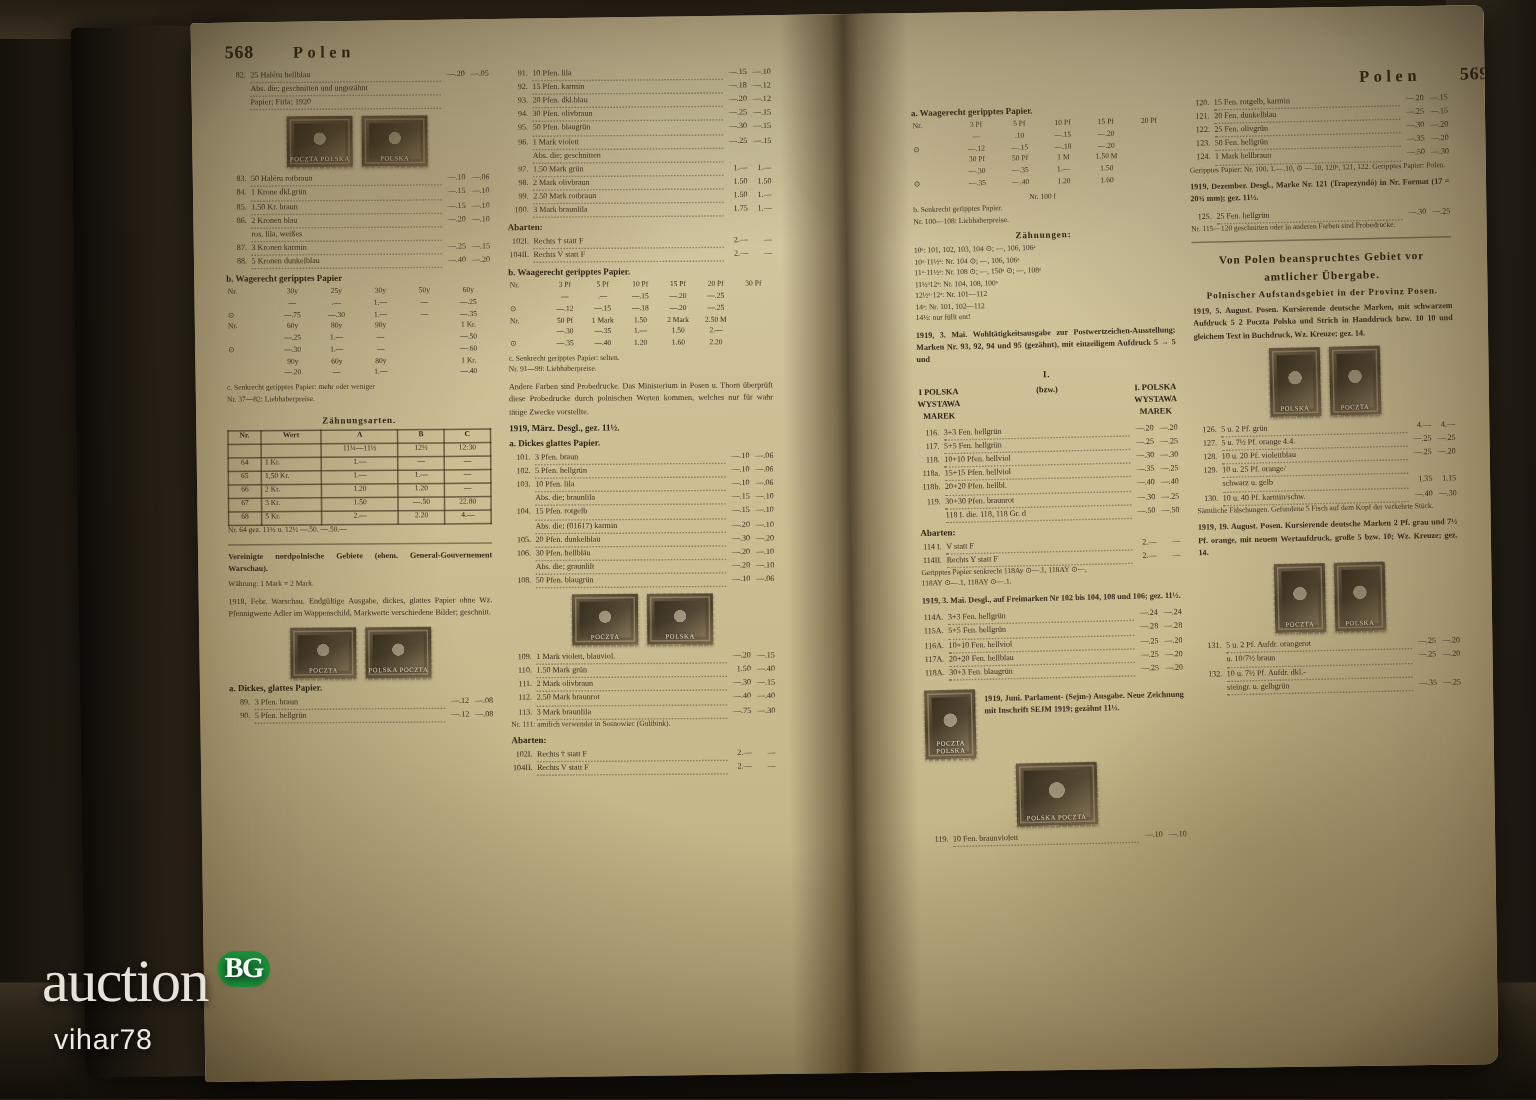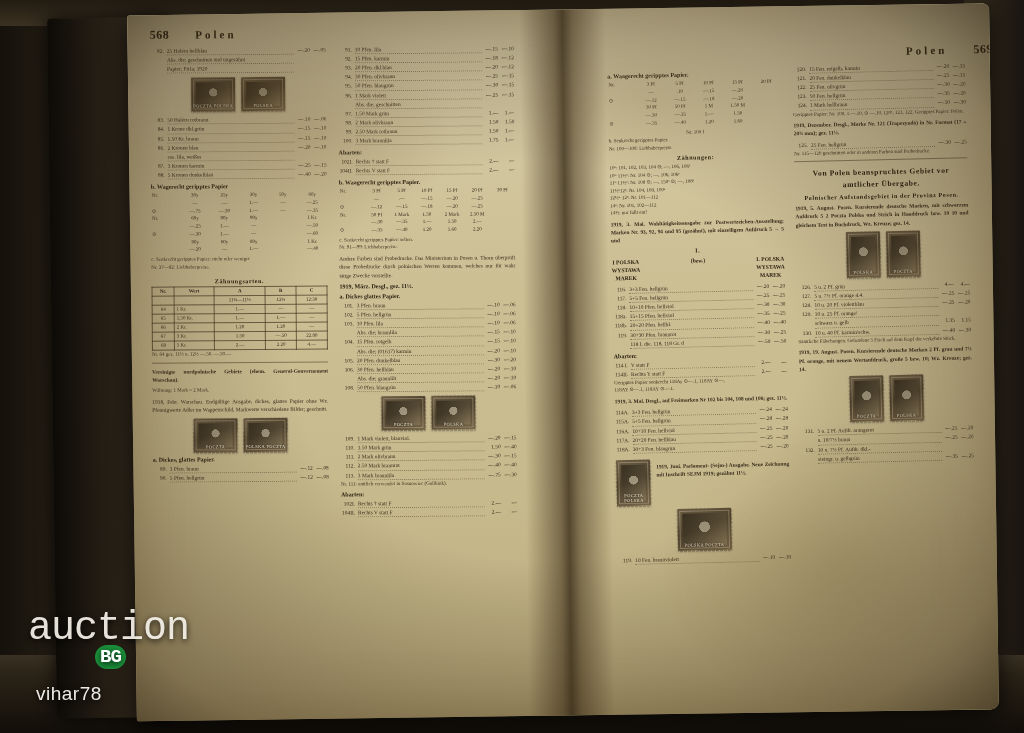--- a/index.html
+++ b/index.html
@@ -135,24 +135,24 @@
       repeating-linear-gradient(0deg, rgba(205,192,158,.0) 0 3px, rgba(205,192,158,.55) 3px 4px) left/2px 100% no-repeat,
       repeating-linear-gradient(0deg, rgba(205,192,158,.0) 0 3px, rgba(205,192,158,.55) 3px 4px) right/2px 100% no-repeat;
     pointer-events:none;
   }
   .boxhdr{font-size:7.5px;font-weight:bold;text-align:center;color:#2a2011;letter-spacing:.6px;line-height:1.5;margin:6px 0 4px;}
   .twocap{display:flex;justify-content:space-between;font-size:5.6px;font-weight:bold;color:#2c2213;text-align:center;line-height:1.45;margin:3px 0;}
 
   
   .wm{
     position:absolute;left:28px;bottom:56px;z-index:40;
-    font-family:Liberation Mono, monospace;
+    font-family:Liberation Serif, serif;
     font-size:40px;color:rgba(248,244,235,.92);
     letter-spacing:-1px;text-shadow:0 2px 6px rgba(0,0,0,.85);
-    display:flex;align-items:center;gap:2px;flex-direction:column;
+    display:flex;align-items:center;gap:2px;
   }
   .wm .bg{
     display:inline-block;background:#1b8f3a;color:#fff;font-size:19px;
     font-weight:bold;padding:1px 5px;border-radius:12px;margin-left:4px;
     transform:translateY(-8px);
   }
   .wm2{
     position:absolute;left:36px;bottom:28px;z-index:40;
     font-family:Liberation Sans, sans-serif;
     font-size:19px;color:rgba(250,247,240,.95);

